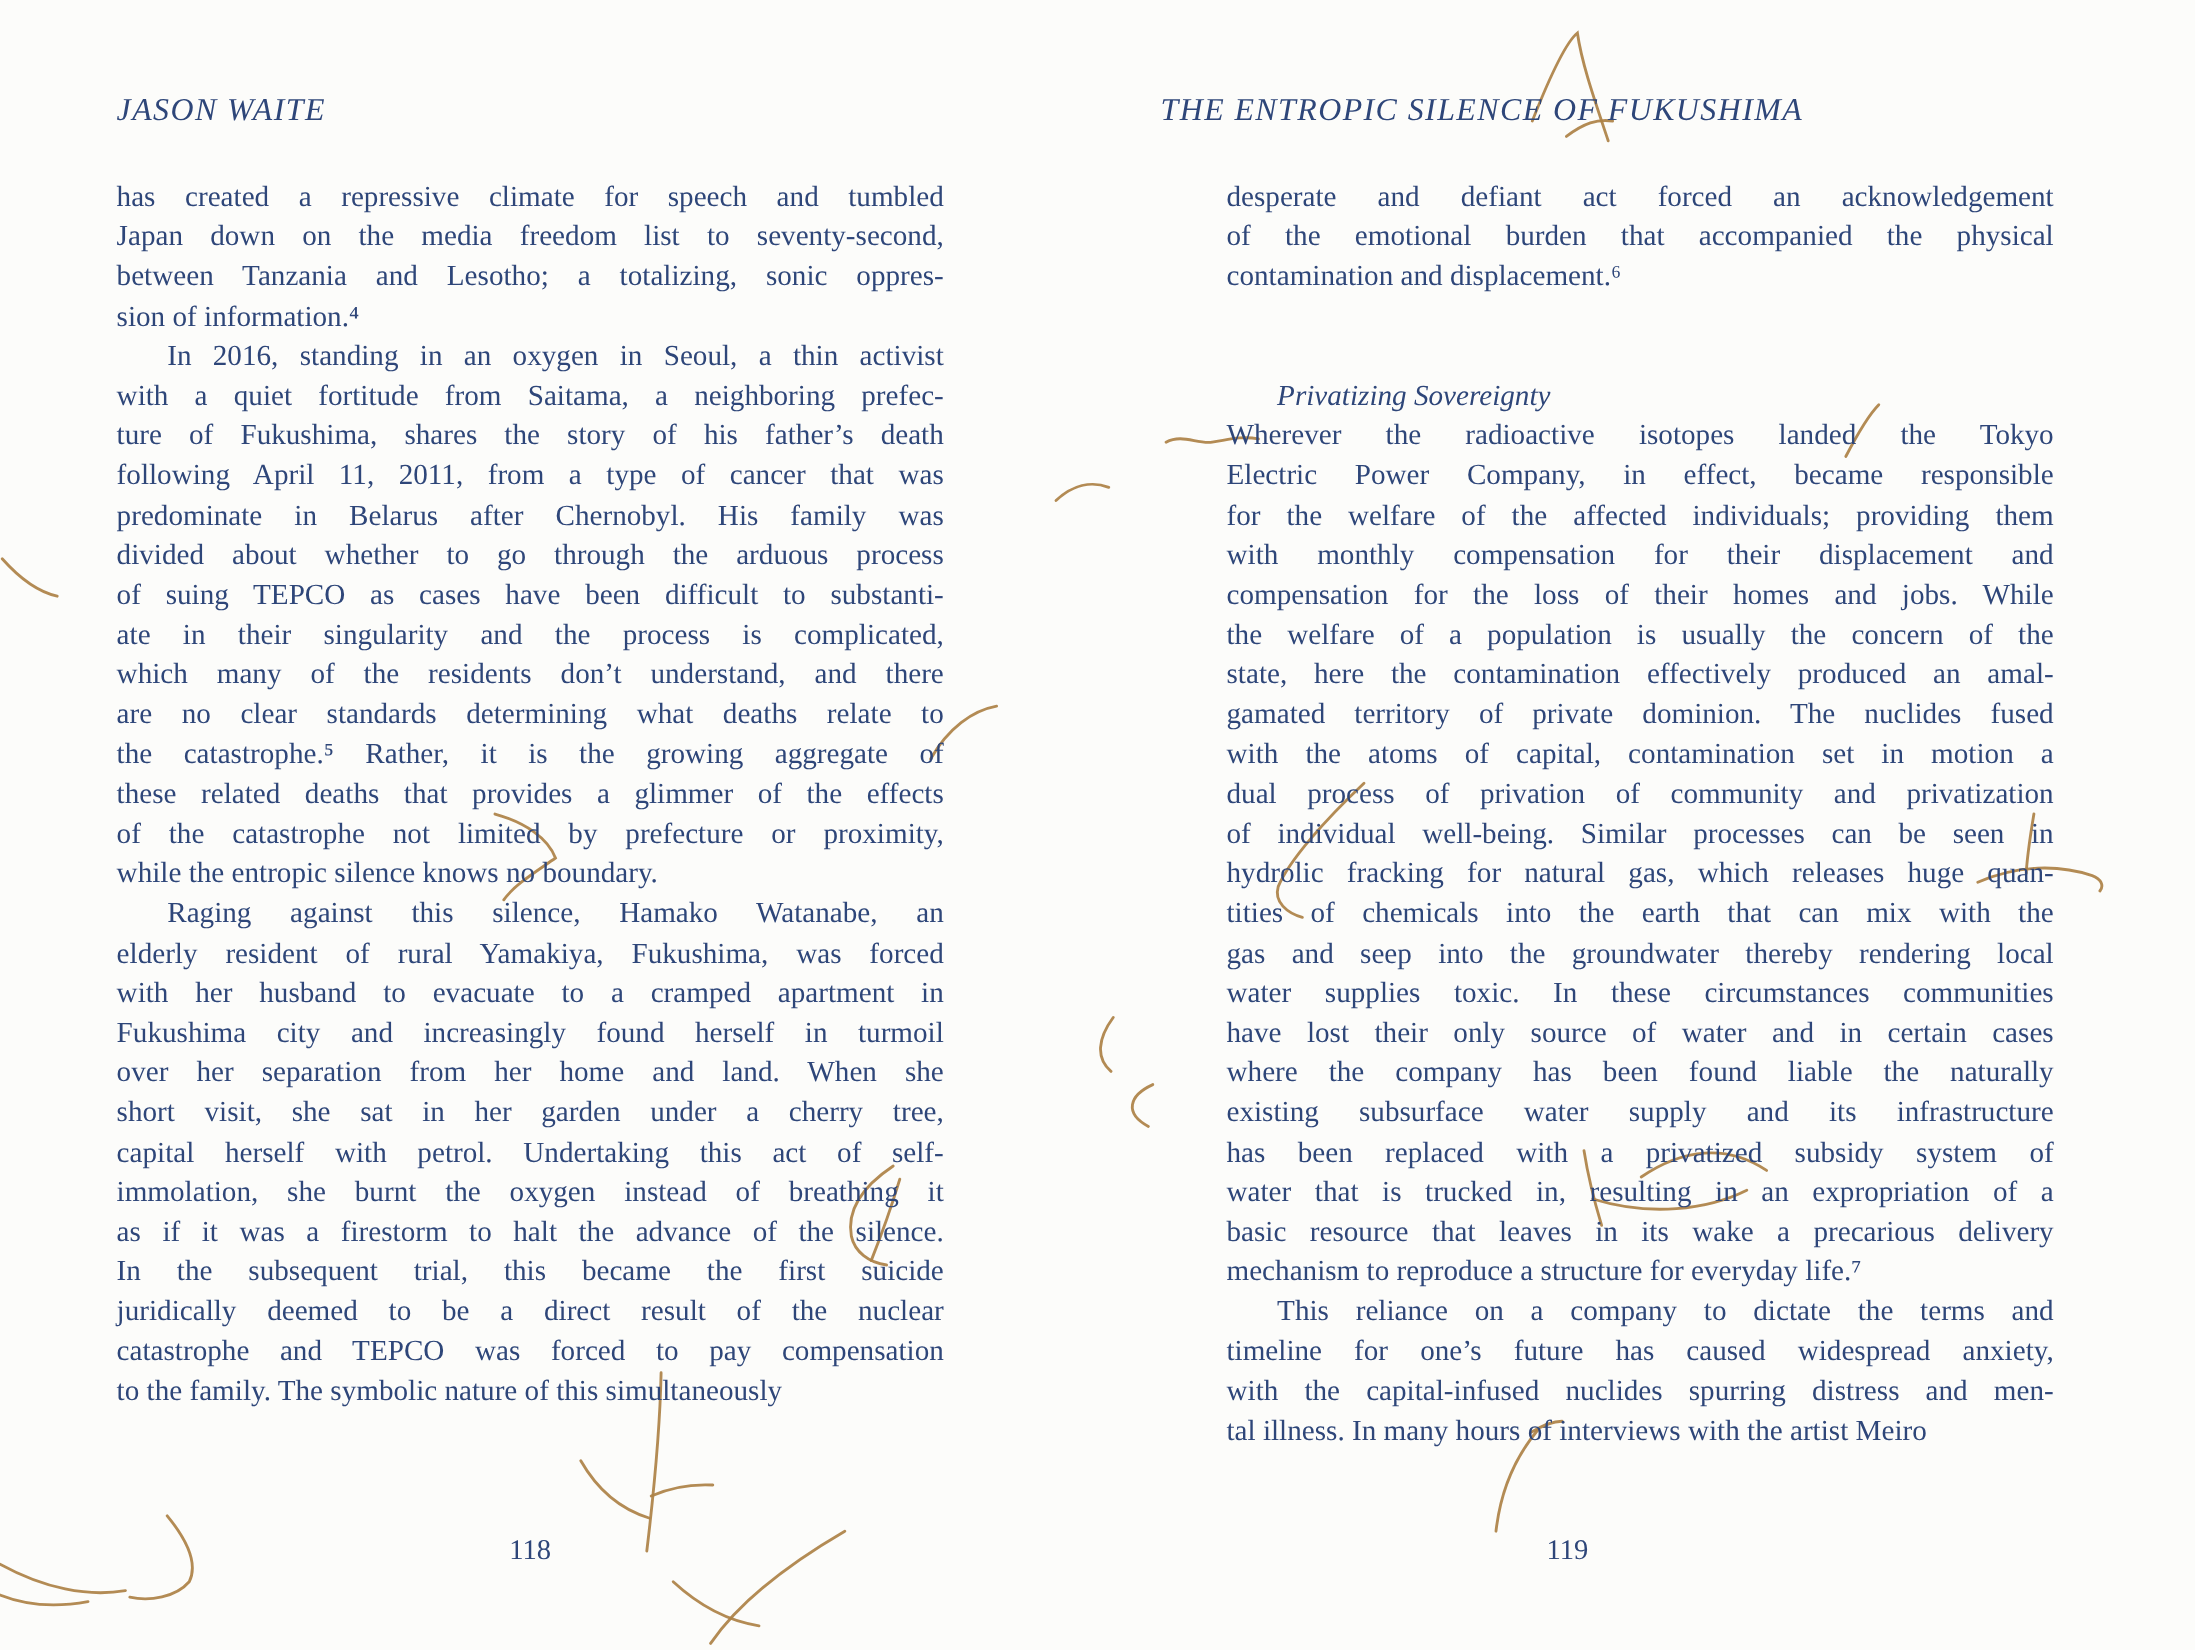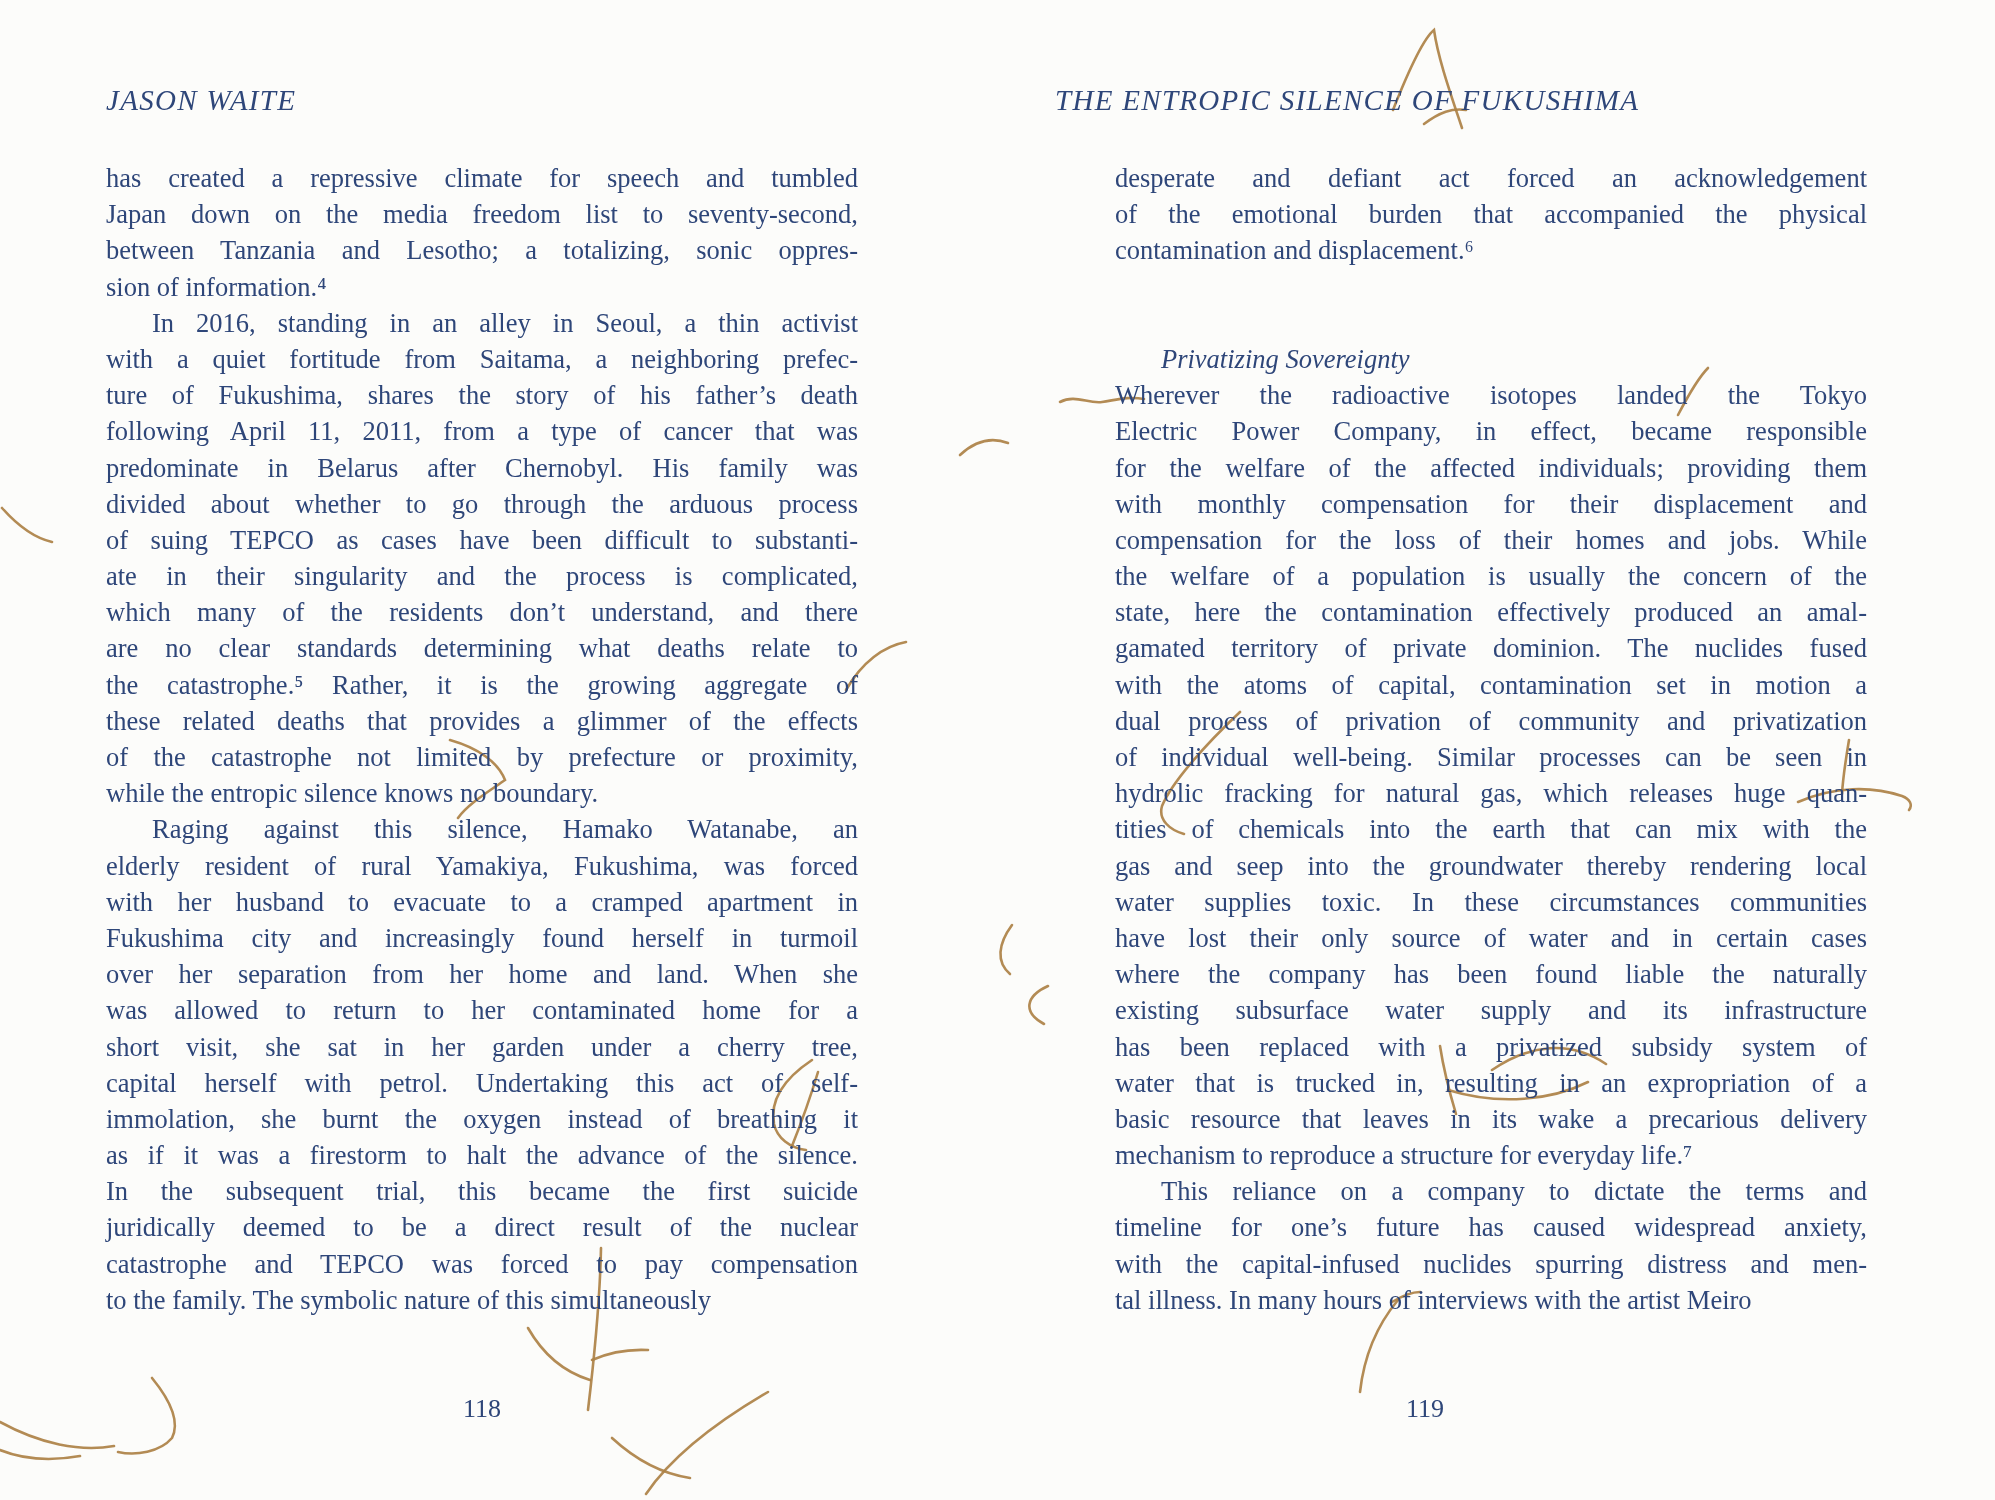--- a/index.html
+++ b/index.html
@@ -105,40 +105,39 @@
   </svg>
 
   <div class="running-header hl">JASON WAITE</div>
   <div class="running-header hr">THE ENTROPIC SILENCE OF FUKUSHIMA</div>
 
   <div class="page-body pl">
       <div class="line">has created a repressive climate for speech and tumbled</div>
       <div class="line">Japan down on the media freedom list to seventy-second,</div>
       <div class="line">between Tanzania and Lesotho; a totalizing, sonic oppres-</div>
       <div class="line end">sion of information.⁴</div>
-      <div class="line ind">In 2016, standing in an alley in Seoul, a thin activist</div>
+      <div class="line ind">In 2016, standing in an oxygen in Seoul, a thin activist</div>
       <div class="line">with a quiet fortitude from Saitama, a neighboring prefec-</div>
       <div class="line">ture of Fukushima, shares the story of his father’s death</div>
       <div class="line">following April 11, 2011, from a type of cancer that was</div>
       <div class="line">predominate in Belarus after Chernobyl. His family was</div>
       <div class="line">divided about whether to go through the arduous process</div>
       <div class="line">of suing TEPCO as cases have been difficult to substanti-</div>
       <div class="line">ate in their singularity and the process is complicated,</div>
       <div class="line">which many of the residents don’t understand, and there</div>
       <div class="line">are no clear standards determining what deaths relate to</div>
       <div class="line">the catastrophe.⁵ Rather, it is the growing aggregate of</div>
       <div class="line">these related deaths that provides a glimmer of the effects</div>
       <div class="line">of the catastrophe not limited by prefecture or proximity,</div>
       <div class="line end">while the entropic silence knows no boundary.</div>
       <div class="line ind">Raging against this silence, Hamako Watanabe, an</div>
       <div class="line">elderly resident of rural Yamakiya, Fukushima, was forced</div>
       <div class="line">with her husband to evacuate to a cramped apartment in</div>
       <div class="line">Fukushima city and increasingly found herself in turmoil</div>
       <div class="line">over her separation from her home and land. When she</div>
-      <div class="line">was allowed to return to her contaminated home for a</div>
       <div class="line">short visit, she sat in her garden under a cherry tree,</div>
       <div class="line">capital herself with petrol. Undertaking this act of self-</div>
       <div class="line">immolation, she burnt the oxygen instead of breathing it</div>
       <div class="line">as if it was a firestorm to halt the advance of the silence.</div>
       <div class="line">In the subsequent trial, this became the first suicide</div>
       <div class="line">juridically deemed to be a direct result of the nuclear</div>
       <div class="line">catastrophe and TEPCO was forced to pay compensation</div>
       <div class="line end">to the family. The symbolic nature of this simultaneously</div>
     </div>
   <div class="page-body pr">

